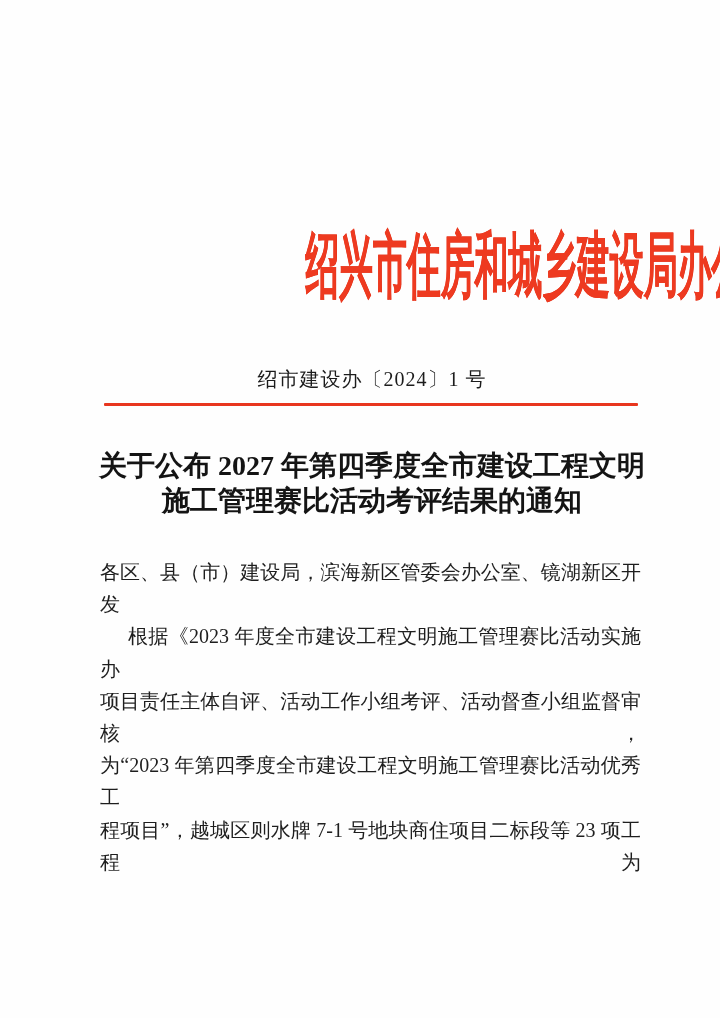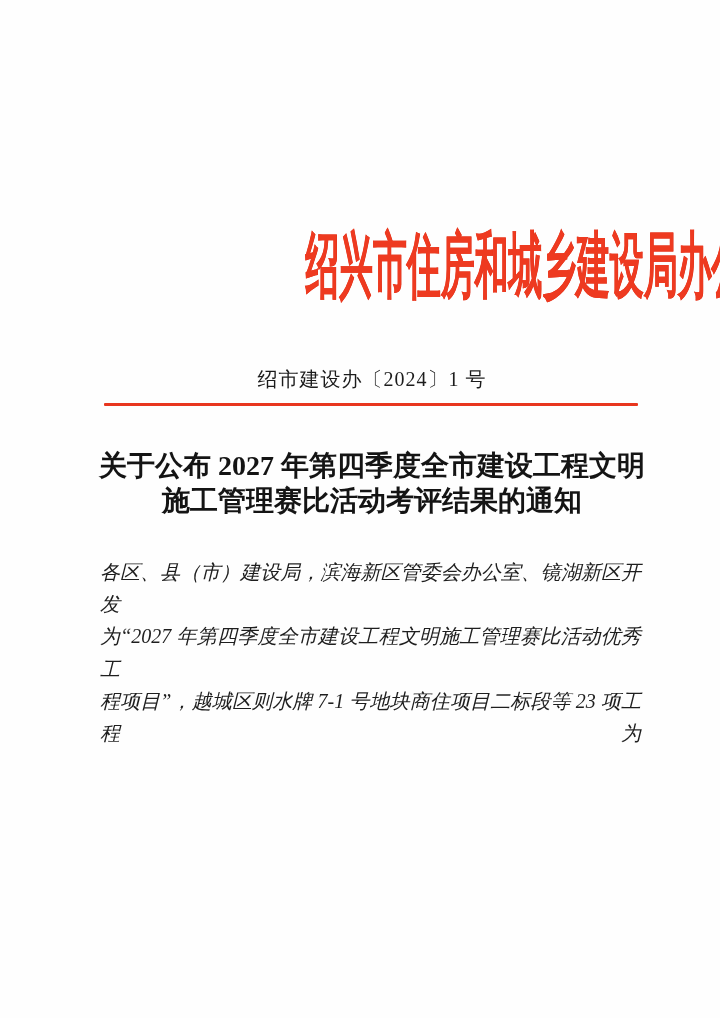--- a/index.html
+++ b/index.html
@@ -70,21 +70,20 @@
     position: absolute;
     top: 556px;
     left: 100px;
     width: 541px;
     font-size: 20px;
     line-height: 32.2px;
     color: #1e1e1e;
   }
   .body-line {
     min-height: 32.2px;
-    font-style: italic;
   }
   .body-line.fill {
     text-align: justify;
     text-align-last: justify;
   }
   .body-line.indent {
     text-indent: 28px;
   }
 </style>
 </head>
@@ -100,18 +99,20 @@
 
   <div class="divider" style="background: rgb(232, 54, 30);"></div>
 
   <h1 class="notice-title">
     <span>关于公布 2027 年第四季度全市建设工程文明</span><br>
     <span>施工管理赛比活动考评结果的通知</span>
   </h1>
 
   <div class="body-block">
     <div class="body-line fill">各区、县（市）建设局，滨海新区管委会办公室、镜湖新区开发</div>
-    <div class="body-line fill">为“2027 年第四季度全市建设工程文明施工管理赛比活动优秀工</div>
+    <div class="body-line fill indent">根据《2023 年度全市建设工程文明施工管理赛比活动实施办</div>
+    <div class="body-line fill">项目责任主体自评、活动工作小组考评、活动督查小组监督审核，</div>
+    <div class="body-line fill">为“2023 年第四季度全市建设工程文明施工管理赛比活动优秀工</div>
     <div class="body-line fill">程项目”，越城区则水牌 7-1 号地块商住项目二标段等 23 项工程为</div>
 
   </div>
 
 </div>
 
 </body></html>

